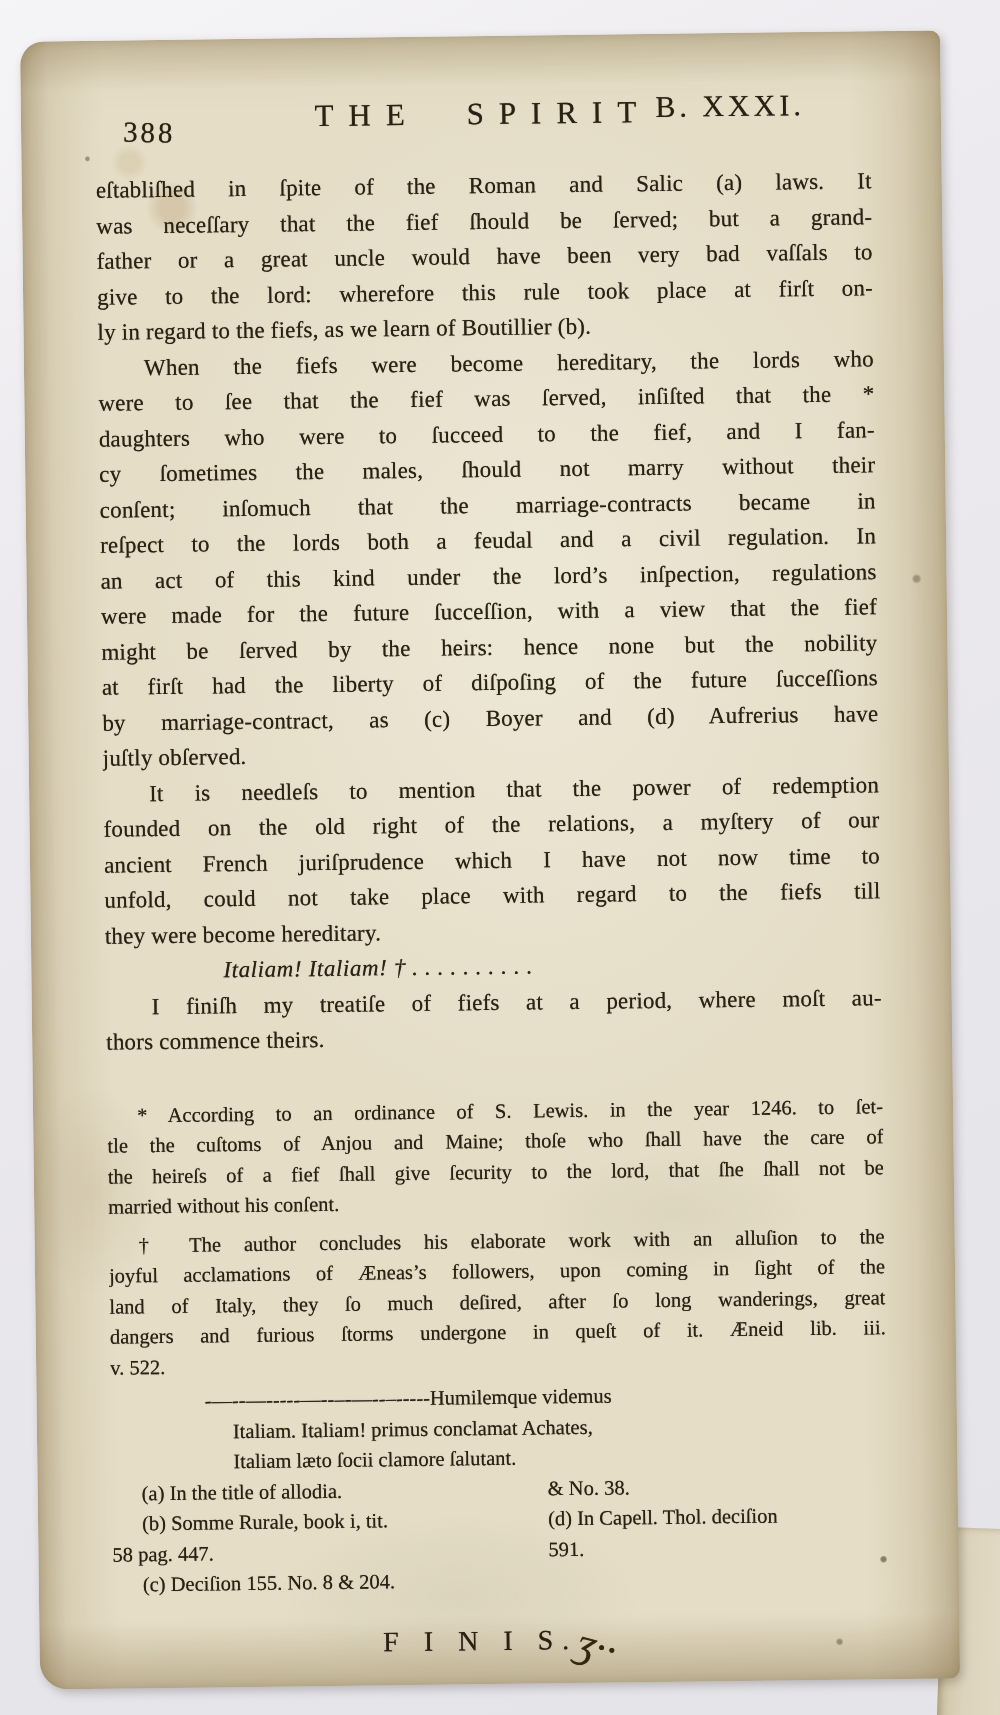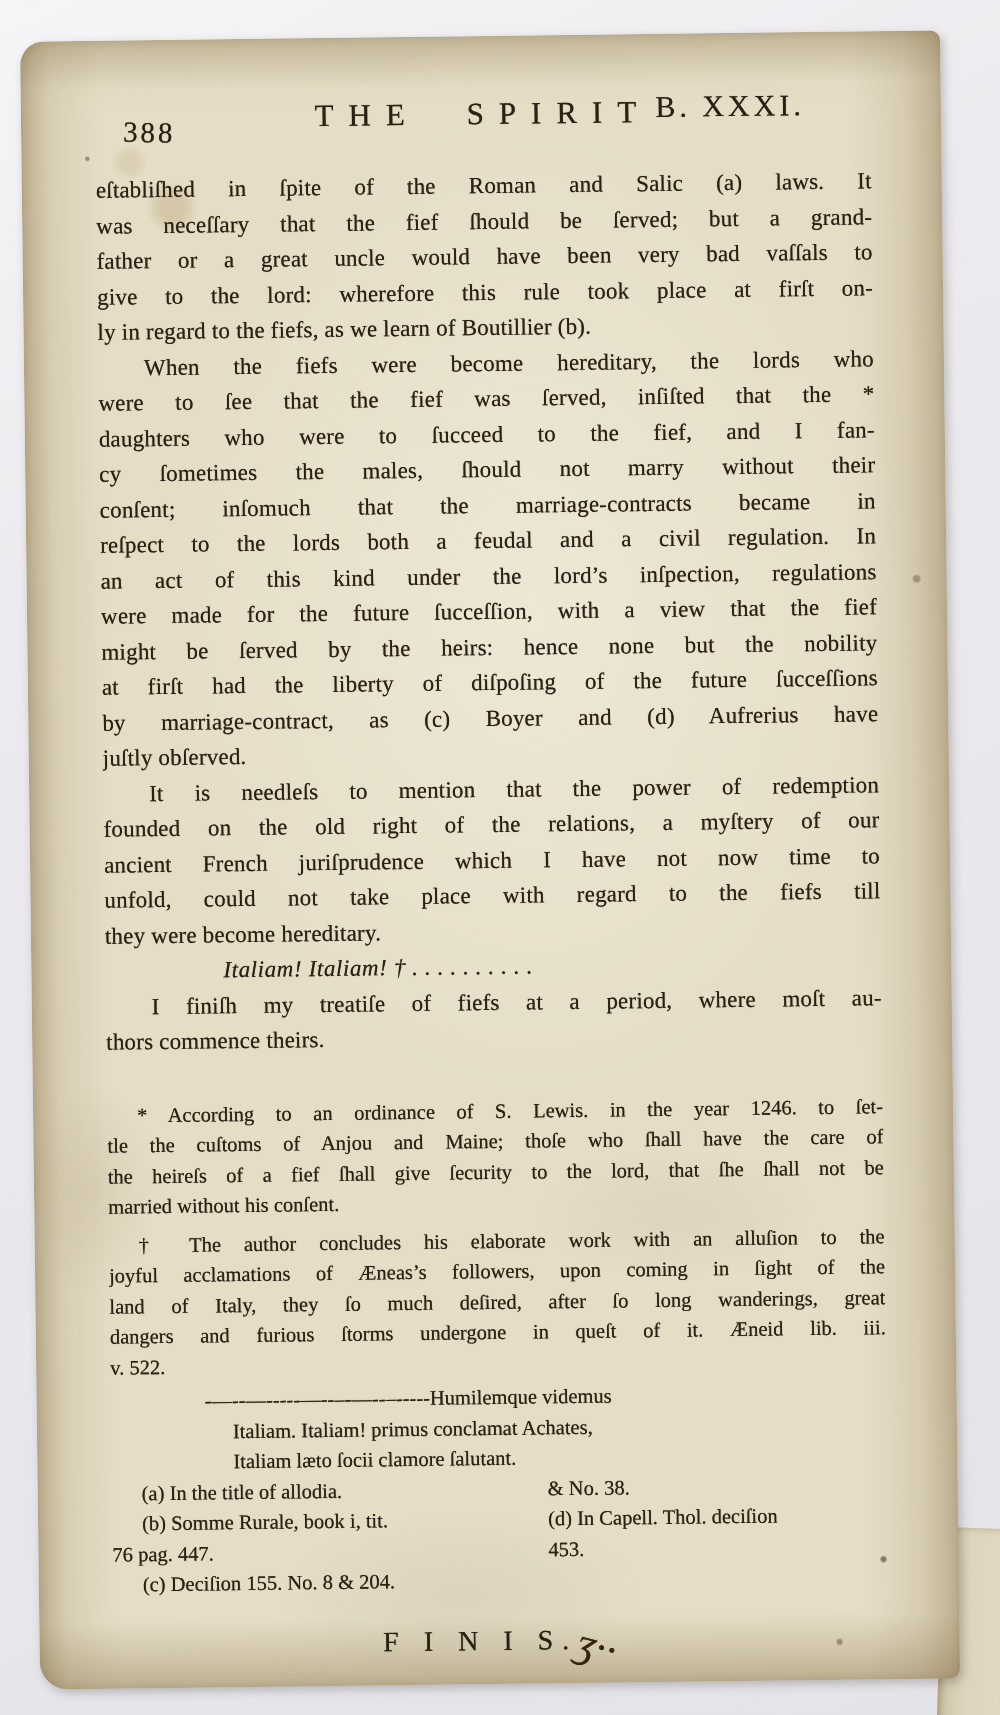--- a/index.html
+++ b/index.html
@@ -139,22 +139,22 @@
         <div class="refs">
           <div class="ref-row">
             <span class="ref-left indf">(a) In the title of allodia.</span>
             <span class="ref-right">&amp; No. 38.</span>
           </div>
           <div class="ref-row">
             <span class="ref-left indf">(b) Somme Rurale, book i, tit.</span>
             <span class="ref-right">(d) In Capell. Thol. deciſion</span>
           </div>
           <div class="ref-row">
-            <span class="ref-left">76 pag. 447.</span>
-            <span class="ref-right">453.</span>
+            <span class="ref-left">58 pag. 447.</span>
+            <span class="ref-right">591.</span>
           </div>
           <div class="ref-row">
             <span class="ref-left indf">(c) Deciſion 155. No. 8 &amp; 204.</span>
             <span class="ref-right"></span>
           </div>
         </div>
       </div>
 
       <div class="finis">
         <span class="finis-label">F I N I S.</span><span class="flourish">ʒ··</span>

